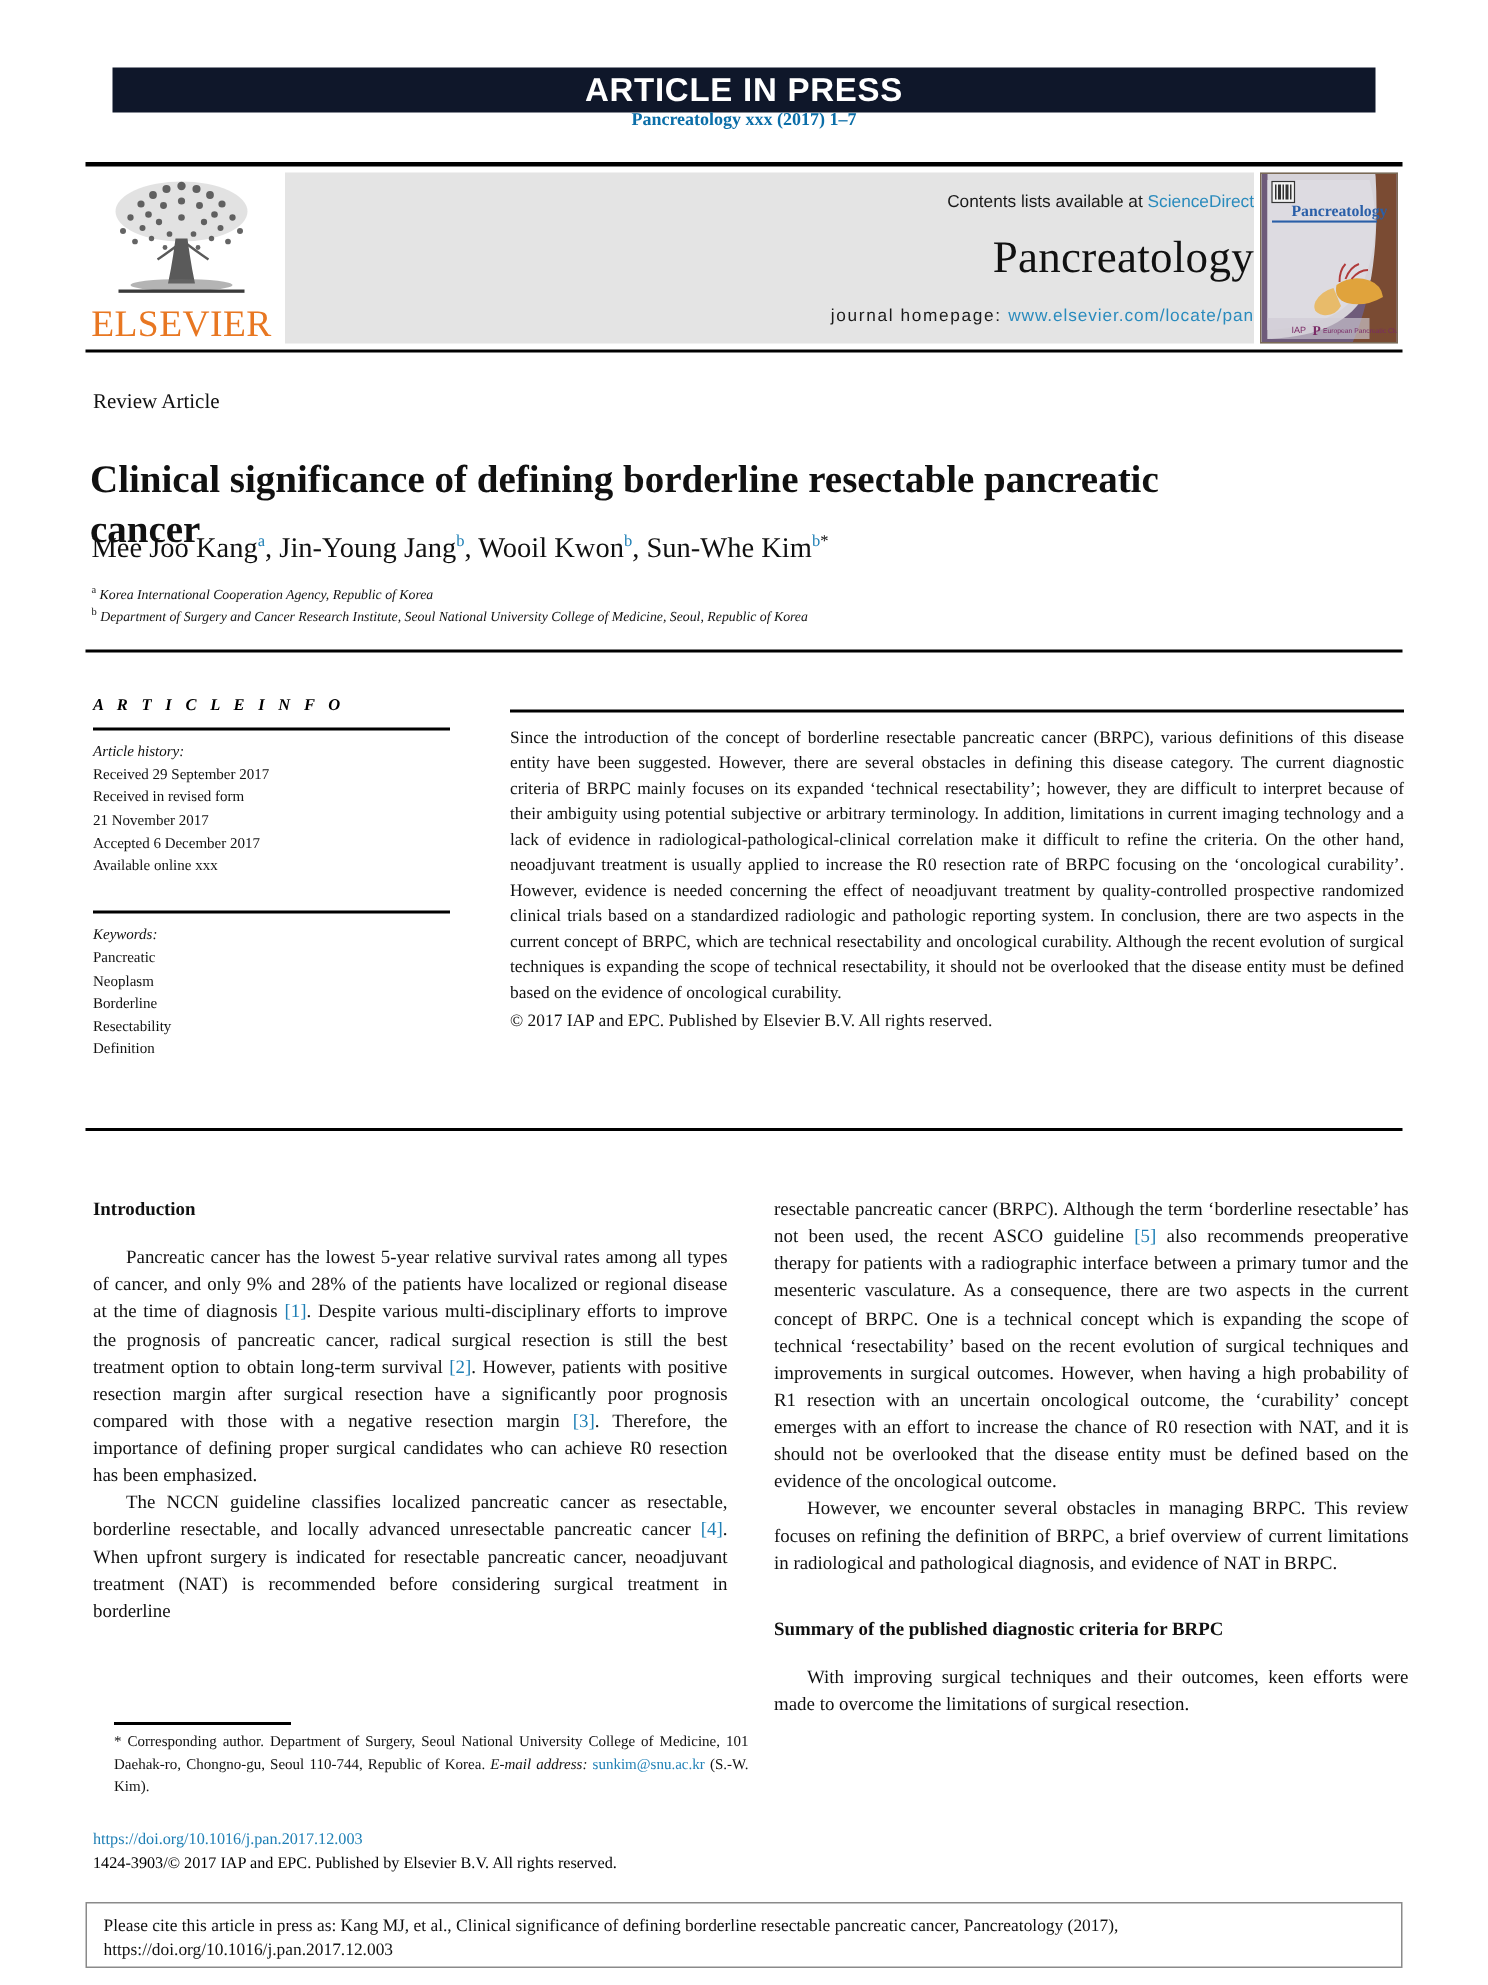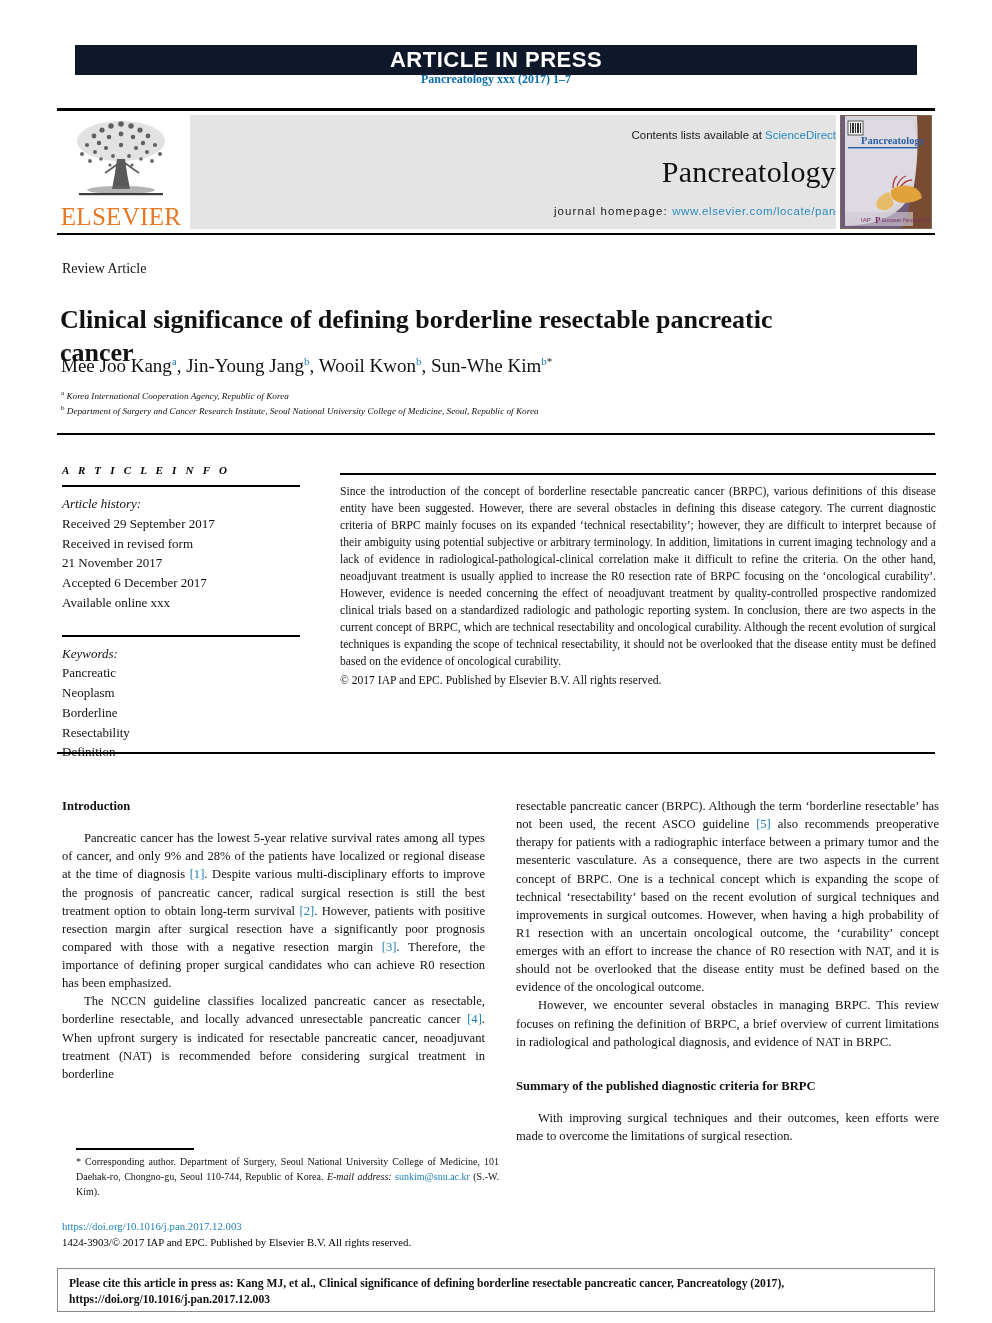--- a/index.html
+++ b/index.html
@@ -141,21 +141,21 @@
     font-family: "Liberation Serif", serif;
     font-weight: bold;
     font-size: 11px;
     letter-spacing: 3.2px;
     font-style: italic;
   }
   .info-col {
     position: absolute; left: 62px; top: 464px; width: 250px;
   }
   .info-rule { width: 238px; height: 2px; background: #000; margin: 9px 0 7px 0; }
-  .info-body { font-size: 13px; line-height: 1.52; color: #111; }
+  .info-body { font-size: 10px; line-height: 1.52; color: #111; }
   .info-body .ital { font-style: italic; }
   .info-gap { height: 13px; }
 
   .abs-col {
     position: absolute; left: 340px; top: 464px; width: 596px;
   }
   .abs-rule { width: 596px; height: 2px; background: #000; margin: 9px 0 8px 0; }
   .abs-body {
     font-size: 11.6px; line-height: 1.47; text-align: justify; color: #111;
   }
@@ -195,21 +195,21 @@
     font-size: 10.8px; line-height: 1.5;
   }
   .doi-link { color: #1e7fb5; }
 
   
   .cite-box {
     position: absolute; left: 57px; top: 1268px;
     width: 878px; height: 44px;
     border: 1.5px solid #8a8a8a;
     padding: 7px 11px;
-    font-size: 11.6px; line-height: 1.42; color: #111; font-weight: bold;
+    font-size: 11.6px; line-height: 1.42; color: #111;
   }
 </style>
 </head>
 <body>
 
 <div class="aip-band">
   <span class="aip-text">ARTICLE IN PRESS</span>
 </div>
 
 <div class="runhead">Pancreatology xxx (2017) 1–7</div>

